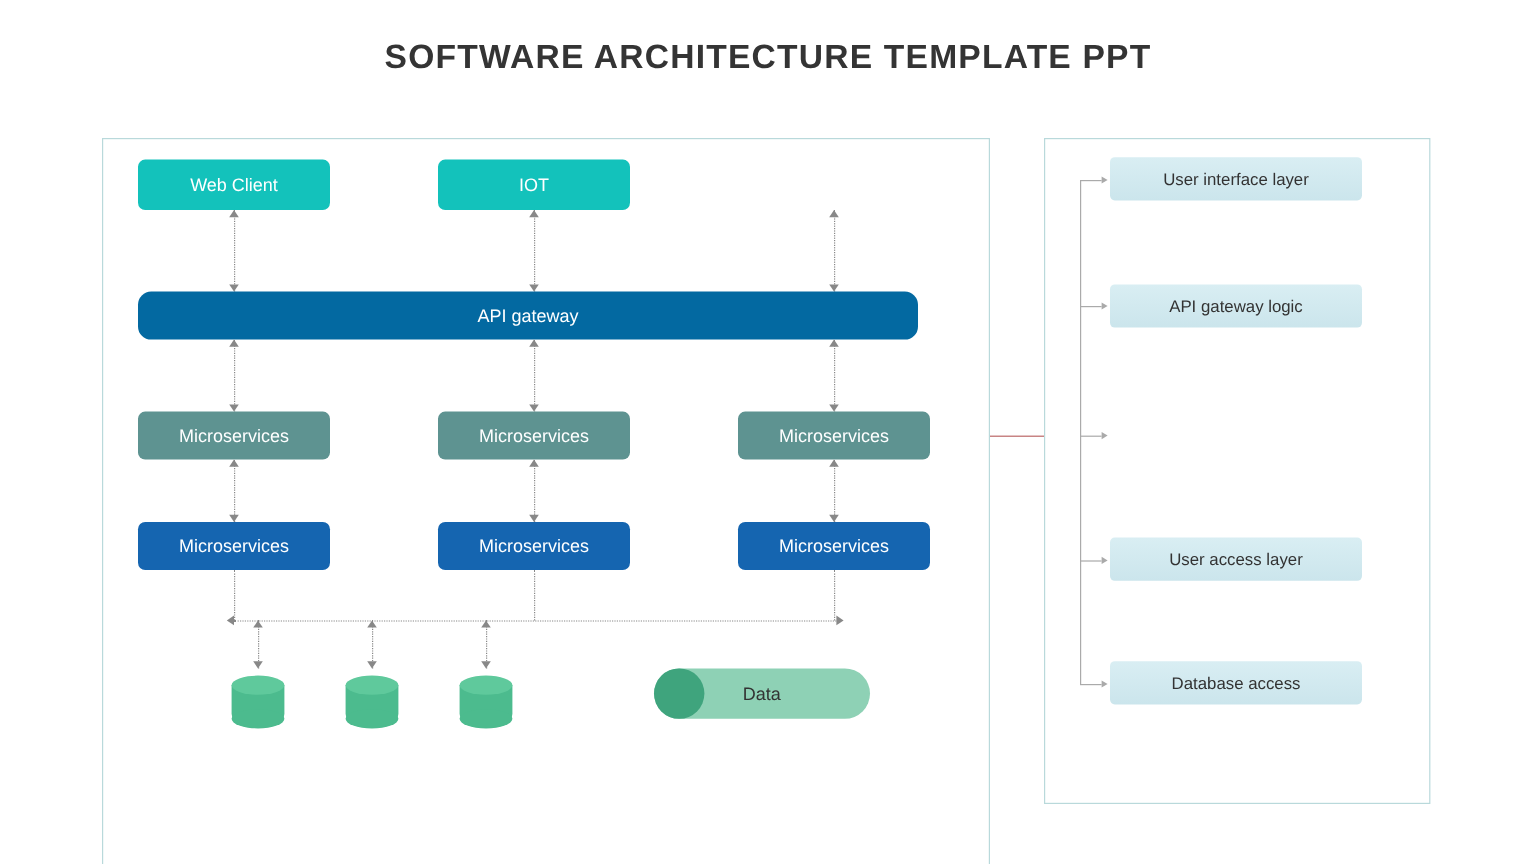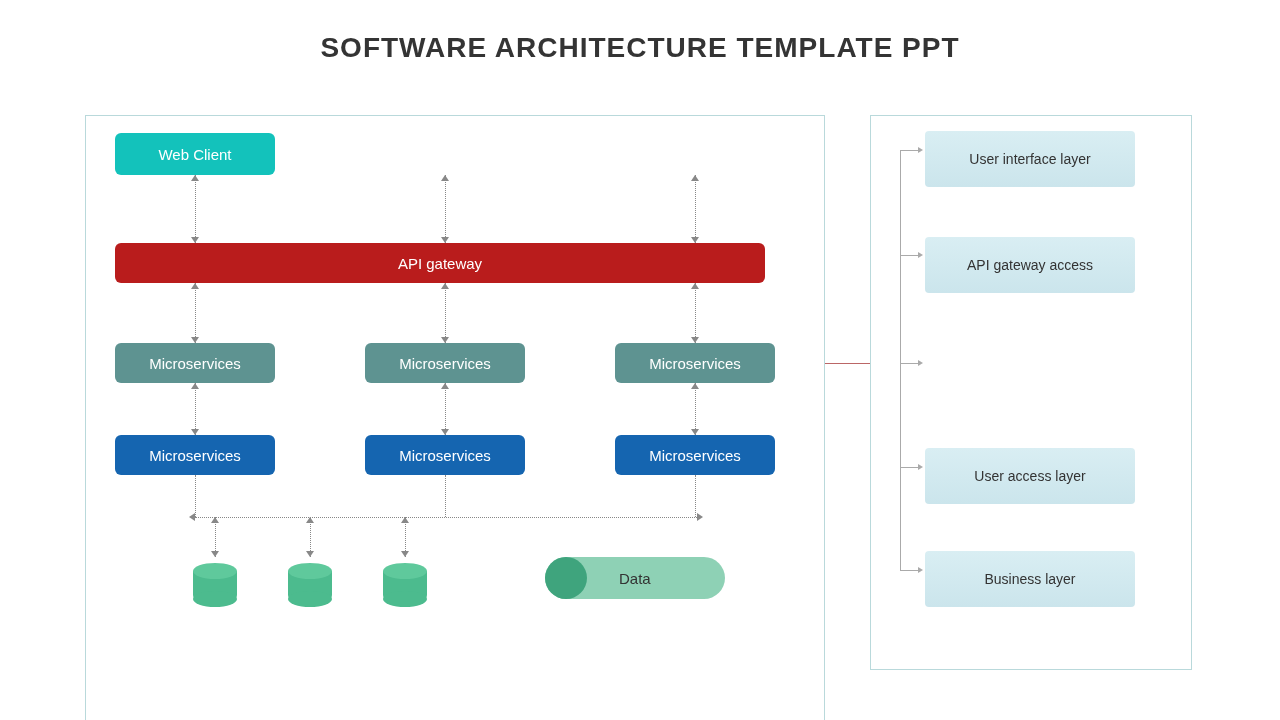--- a/index.html
+++ b/index.html
@@ -4,29 +4,29 @@
   <style>
     * { box-sizing: border-box; margin: 0; padding: 0; }
     body { font-family: "Segoe UI", Arial, sans-serif; background: #fff; width: 1280px; height: 720px; position: relative; }
     .title { text-align: center; font-size: 28px; font-weight: 700; color: #343434; letter-spacing: 1px; padding-top: 32px; }
     .main { position: absolute; left: 85px; top: 115px; width: 740px; height: 708px; }
     .side { position: absolute; left: 870px; top: 115px; width: 322px; height: 555px; }
     .panel-border { border: 1px solid #b9d9db; width: 100%; height: 100%; position: absolute; }
     
     .box { position: absolute; display: flex; align-items: center; justify-content: center; color: #fff; font-size: 15px; border-radius: 6px; }
     .teal { background: #13c2bb; }
-    .skyblue { background: #b91c1c; }
+    .skyblue { background: #0369a1; border-radius: 11px; }
     .slate { background: #5e9391; }
     .dblue { background: #1565b0; }
     .lcyan { background: linear-gradient(#d9eef3, #cbe5ec); color: #333; font-size: 14px; }
 
     .client { width: 160px; height: 42px; }
     .api { width: 650px; height: 40px; }
     .ms { width: 160px; height: 40px; }
-    .layer { width: 210px; height: 56px; border-radius: 4px; }
+    .layer { width: 210px; height: 36px; border-radius: 4px; }
 
     .cyl { position: absolute; width: 44px; height: 38px; }
     .cyl-body { position: absolute; width: 44px; height: 30px; background: #4cbb8e; top: 8px; border-radius: 0 0 6px 6px; }
     .cyl-top { position: absolute; width: 44px; height: 16px; background: #5fc99c; border-radius: 50%; top: 0; }
     .cyl-bot { position: absolute; width: 44px; height: 16px; background: #4cbb8e; border-radius: 50%; bottom: -6px; }
 
     .queue { position: absolute; width: 180px; height: 42px; background: #8ed1b5; border-radius: 22px; display: flex; align-items: center; }
     .queue-circ { width: 42px; height: 42px; background: #3fa47d; border-radius: 50%; }
     .queue-txt { color: #333; margin-left: 32px; font-size: 15px; }
 
@@ -45,20 +45,21 @@
   </style>
 </head>
 <body>
 
 <div class="title">SOFTWARE ARCHITECTURE TEMPLATE PPT</div>
 
 <div class="main">
   <div class="panel-border"></div>
 
   <div class="box teal client" style="left:30px;top:18px">Web Client</div>
+  <div class="box teal client" style="left:280px;top:18px">IOT</div>
 
   <div class="dline" style="left:110px;top:60px;height:68px"></div>
   <div class="arr arr-u" style="left:106px;top:60px"></div>
   <div class="arr arr-d" style="left:106px;top:122px"></div>
   <div class="dline" style="left:360px;top:60px;height:68px"></div>
   <div class="arr arr-u" style="left:356px;top:60px"></div>
   <div class="arr arr-d" style="left:356px;top:122px"></div>
   <div class="dline" style="left:610px;top:60px;height:68px"></div>
   <div class="arr arr-u" style="left:606px;top:60px"></div>
   <div class="arr arr-d" style="left:606px;top:122px"></div>
@@ -145,16 +146,16 @@
       <div class="sar" style="top:137px;left:18px"></div>
     <div class="sh" style="top:248px;left:0"></div>
       <div class="sar" style="top:245px;left:18px"></div>
     <div class="sh" style="top:352px;left:0"></div>
       <div class="sar" style="top:349px;left:18px"></div>
     <div class="sh" style="top:455px;left:0"></div>
       <div class="sar" style="top:452px;left:18px"></div>
   </div>
 
   <div class="box lcyan layer" style="left:55px;top:16px">User interface layer</div>
-  <div class="box lcyan layer" style="left:55px;top:122px">API gateway access</div>
+  <div class="box lcyan layer" style="left:55px;top:122px">API gateway logic</div>
   <div class="box lcyan layer" style="left:55px;top:333px">User access layer</div>
-  <div class="box lcyan layer" style="left:55px;top:436px">Business layer</div>
+  <div class="box lcyan layer" style="left:55px;top:436px">Database access</div>
 </div>
 
 </body></html>

